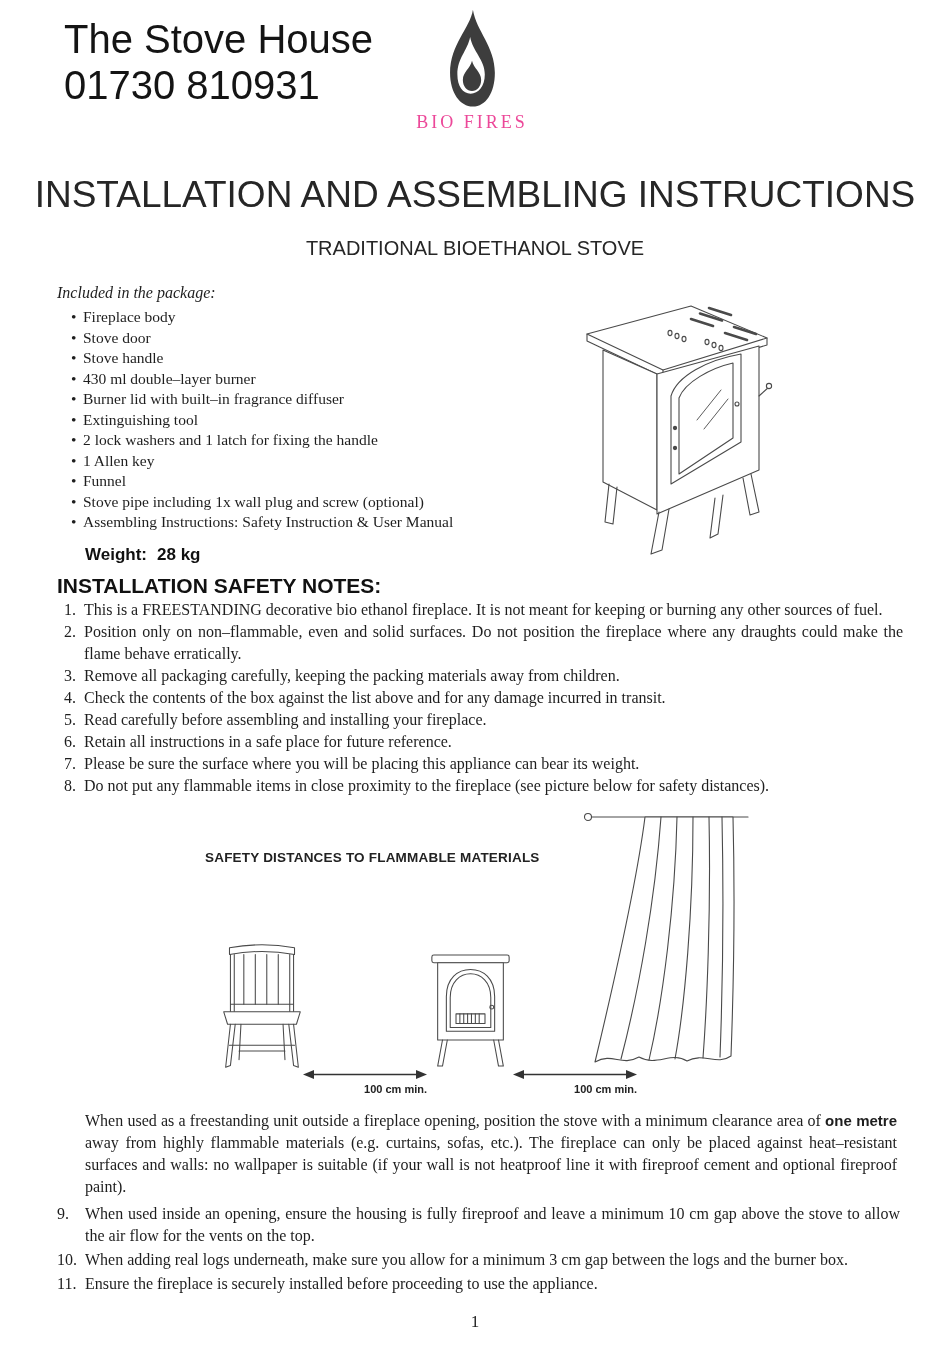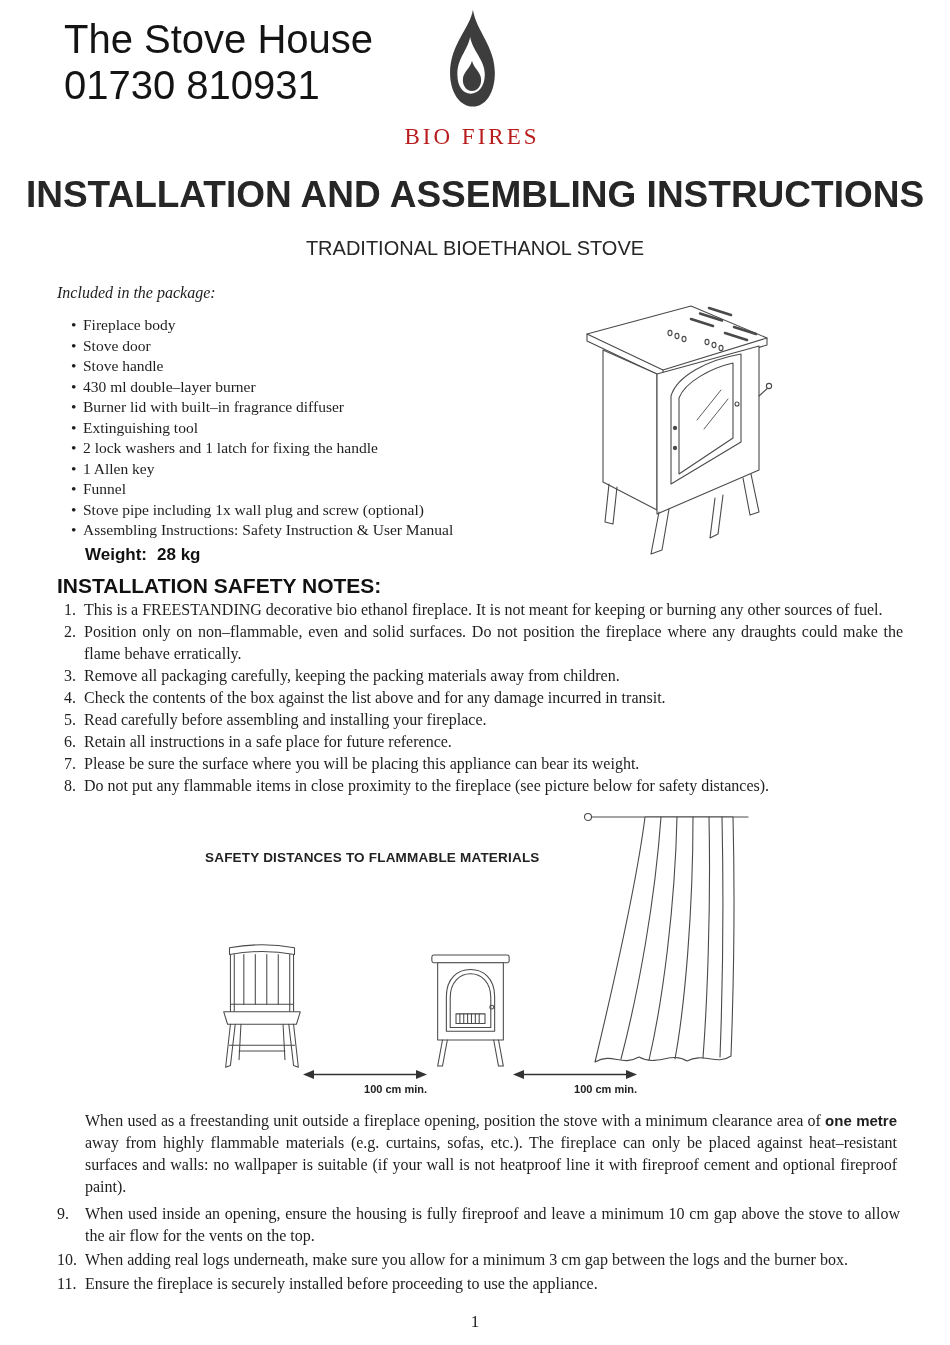--- a/index.html
+++ b/index.html
@@ -7,31 +7,31 @@
   .page{
     position:relative; width:950px; height:1345px; margin:0 auto;
     background:#fff; overflow:hidden;
     font-family:"Liberation Serif", serif; color:#1e1e1e;border-radius:28px;
   }
   
   .company{ position:absolute; left:64px; top:16px;
     font-family:"Liberation Sans", sans-serif; font-size:40px; line-height:1.15; color:#141414;}
   .brand{ position:absolute; left:392px; top:6px; width:160px; text-align:center;}
   .brand svg{ display:block; margin:0 auto;}
-  .brand-name{ font-family:"Liberation Serif", serif; font-size:23px; letter-spacing:3px;
-    color:#b91c1c; margin-top:12px; white-space:nowrap;}
+  .brand-name{ font-family:"Liberation Serif", serif; font-size:18px; letter-spacing:3px;
+    color:#ec4899; margin-top:0; white-space:nowrap;}
   
   .doc-title{ position:absolute; left:0; right:0; top:174px; text-align:center;
-    font-family:"Liberation Sans", sans-serif; font-size:37px; font-weight:700; color:#262626;}
+    font-family:"Liberation Sans", sans-serif; font-size:37px; font-weight:400; color:#262626;}
   .doc-subtitle{ position:absolute; left:0; right:0; top:237px; text-align:center;
     font-family:"Liberation Sans", sans-serif; font-size:20px; font-weight:400; color:#262626;}
   
   .package{ position:absolute; left:57px; top:284px; width:505px;}
   .package-heading{ font-style:italic; font-size:16px;}
-  .package ul{ list-style:none; margin-top:13px;}
+  .package ul{ list-style:none; margin-top:5px;}
   .package li{ font-size:15.5px; line-height:20.5px; padding-left:26px; position:relative;}
   .package li::before{ content:"\2022"; position:absolute; left:14px;}
   
   .weight{ position:absolute; left:85px; top:545px; font-family:"Liberation Sans", sans-serif;
     font-weight:bold; font-size:17px; color:#111;}
   .weight .val{ margin-left:10px;}
   .safety-heading{ position:absolute; left:57px; top:574px;
     font-family:"Liberation Sans", sans-serif; font-weight:bold; font-size:21px; color:#111;}
   
   .safety-notes{ position:absolute; left:57px; top:599px; width:846px;}

